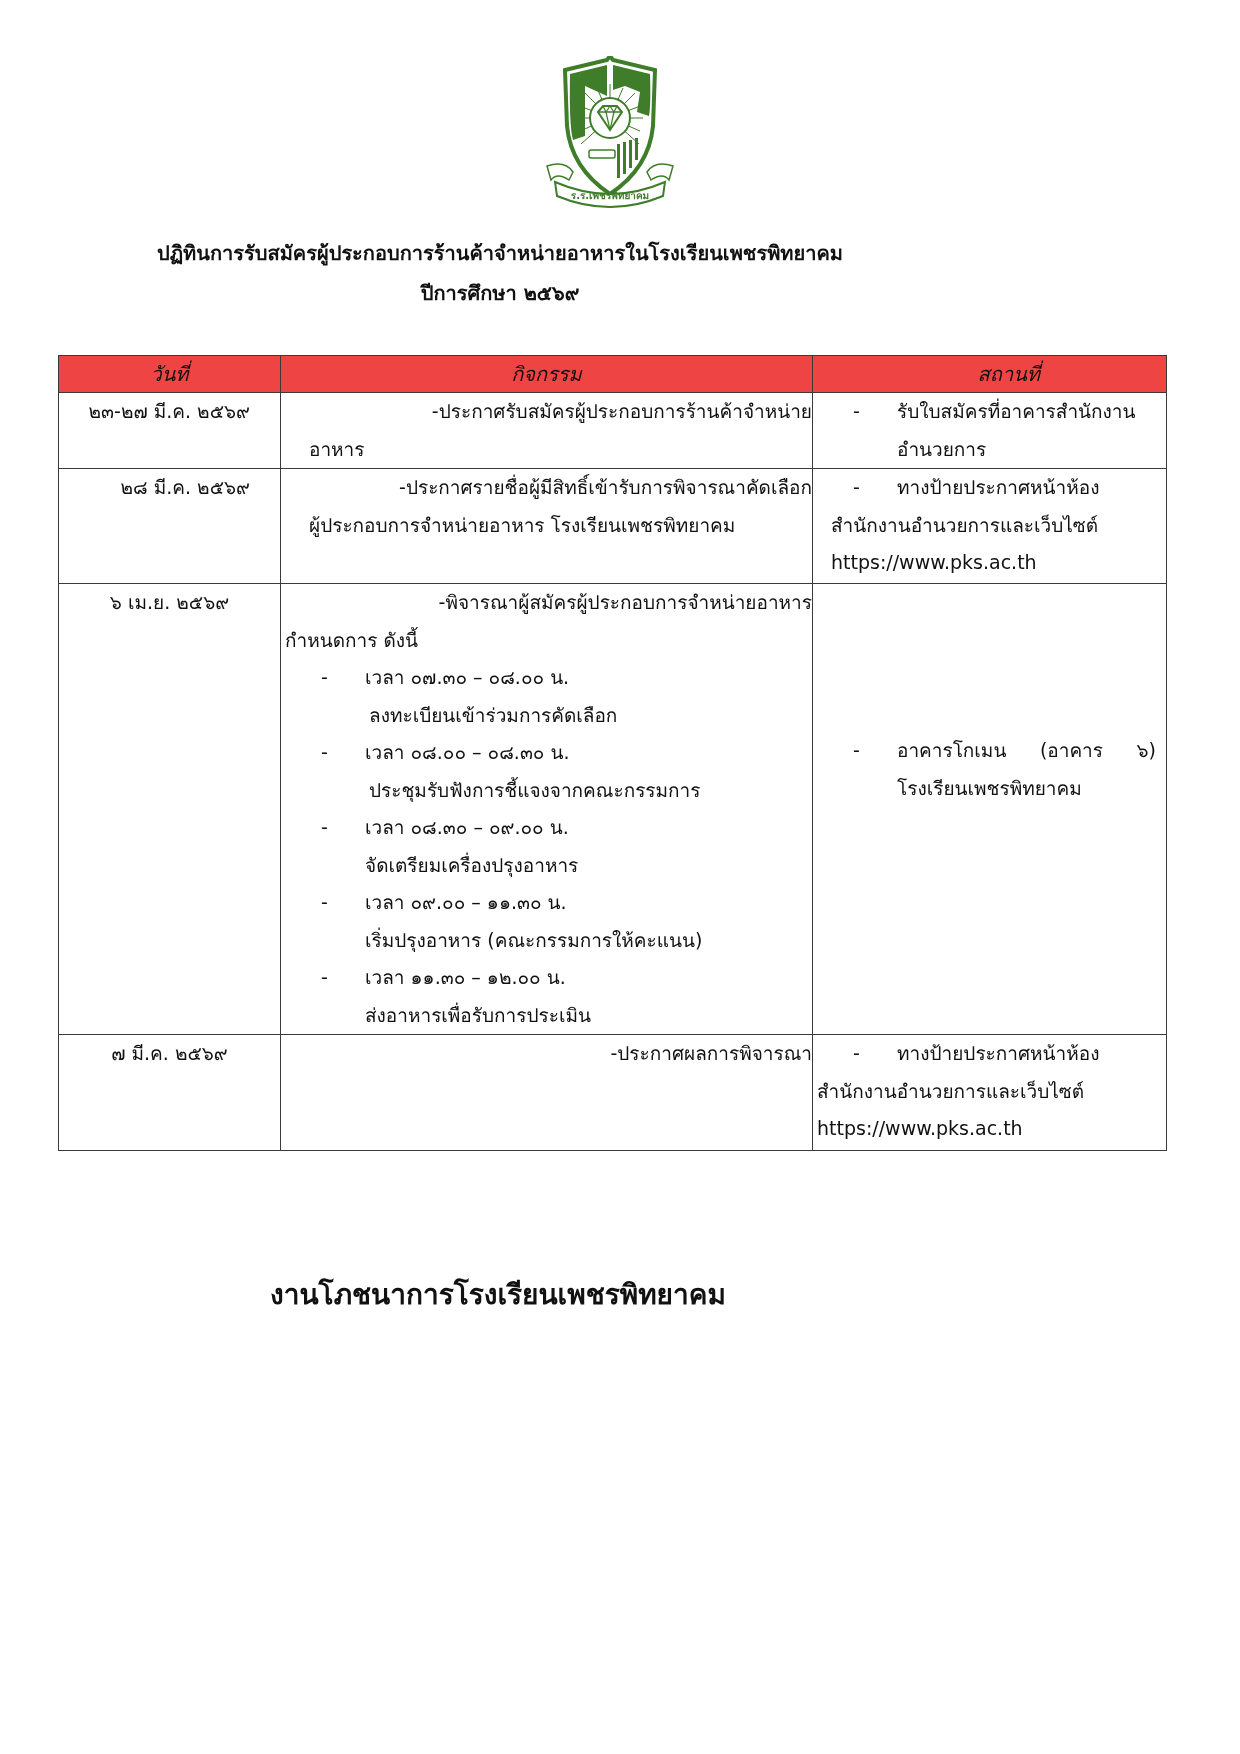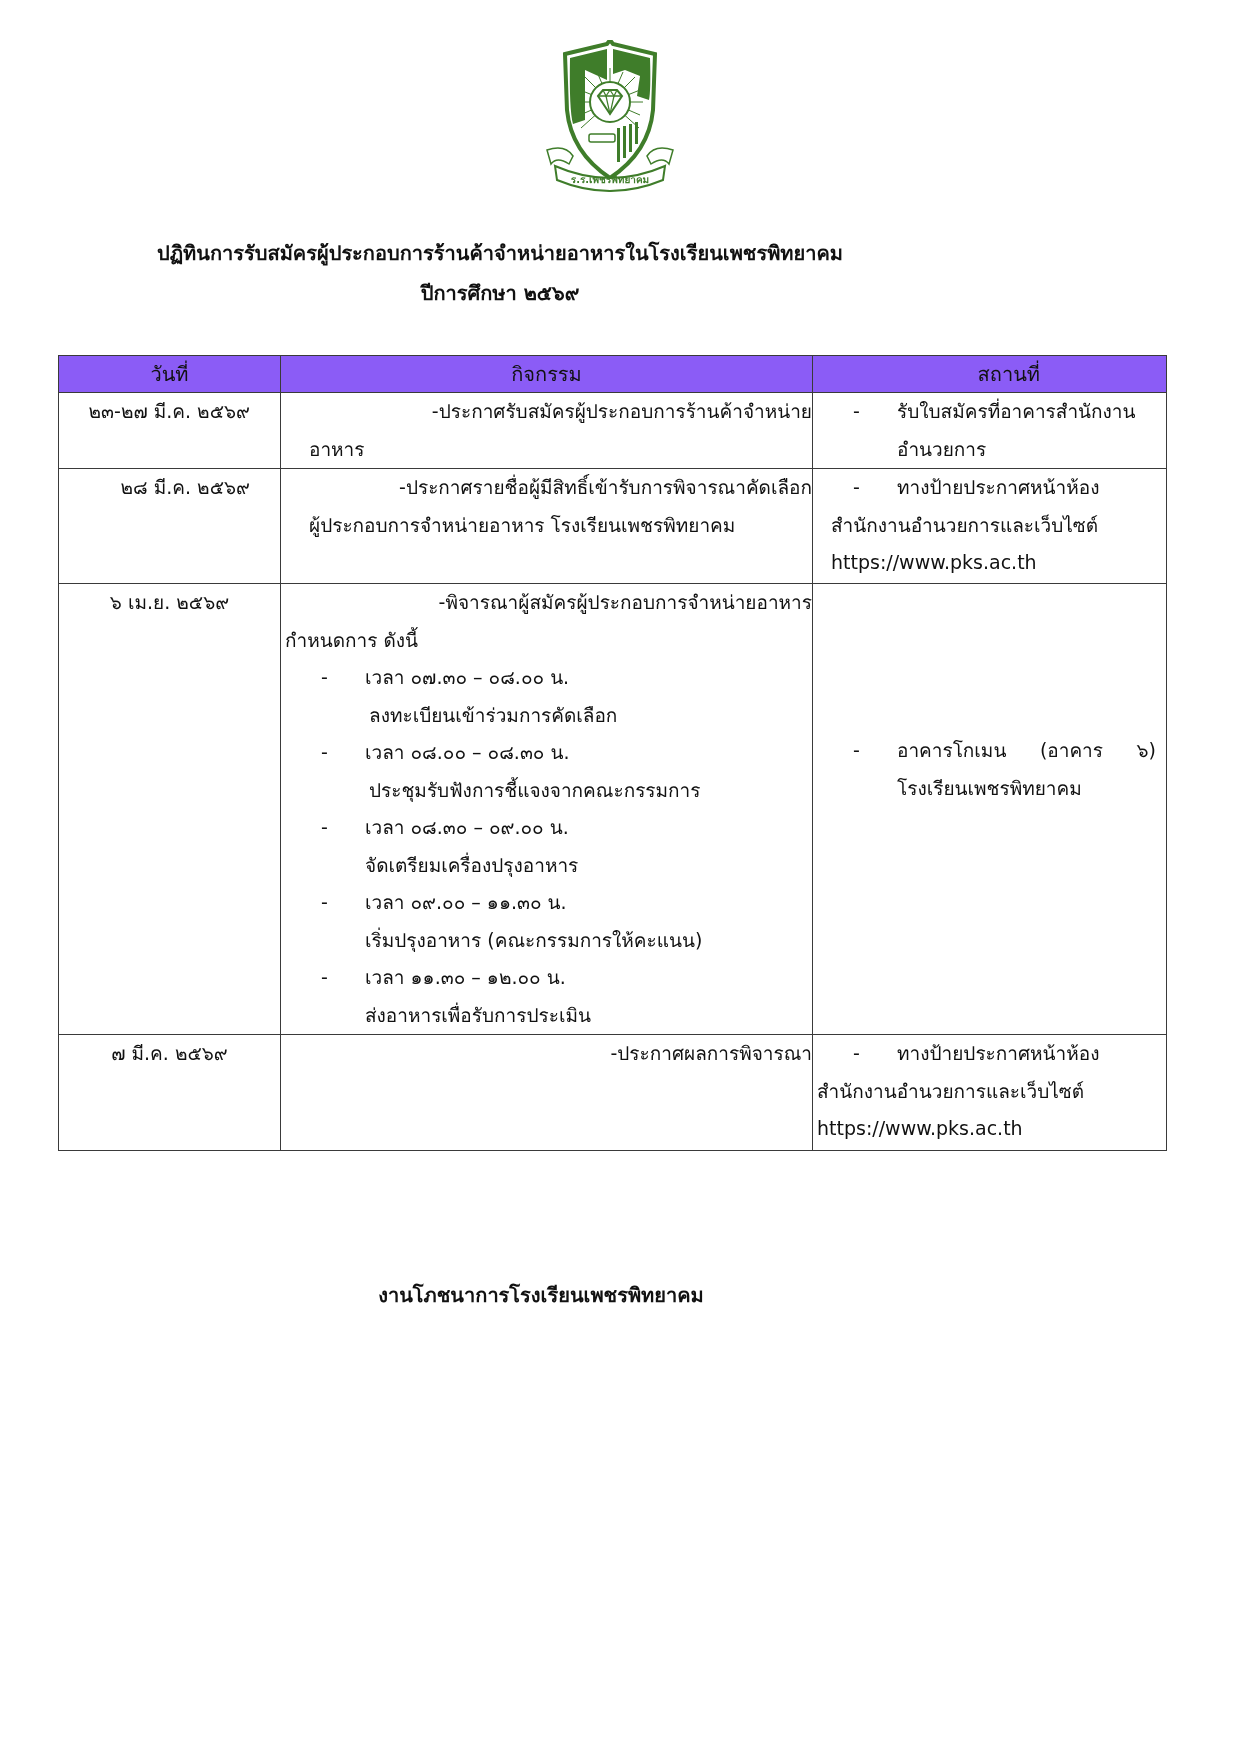--- a/index.html
+++ b/index.html
@@ -11,21 +11,21 @@
       width: 1240px;
       height: 1754px;
       position: relative;
       overflow: hidden;
       font-family: "DejaVu Sans", "Liberation Sans", sans-serif;
       color: #111111;
     }
     .logo {
       position: absolute;
       left: 545px;
-      top: 40px;
+      top: 56px;
       width: 130px;
       height: 152px;
     }
     .title {
       position: absolute;
       left: 0;
       width: 1000px;
       text-align: center;
       font-weight: bold;
       font-size: 20px;
@@ -44,24 +44,25 @@
       font-size: 19px;
     }
     table.schedule th,
     table.schedule td {
       border: 1.5px solid #3a3a3a;
       vertical-align: top;
       padding: 0;
       font-weight: normal;
     }
     table.schedule th {
-      background: #8b5cf6;
+      background: #ef4444;
       height: 36px;
       font-size: 20px;
       line-height: 36px;
+      font-style: italic;
     }
     .col-date { width: 222px; }
     .col-activity { width: 532px; }
     .col-place { width: 354px; }
 
     .th-date, .th-activity { text-align: center; }
     .th-place { text-align: right; padding-right: 126px !important; }
 
     td .line {
       display: block;
@@ -98,23 +99,22 @@
     .row5 td { height: 36px; }
     .place-mid { padding-top: 148px; }
 
     .footer {
       position: absolute;
       left: 0;
       width: 996px;
       top: 1278px;
       text-align: center;
       font-weight: bold;
-      font-size: 20px;
+      font-size: 28px;
       line-height: 34px;
-      margin-left: 43px;
     }
   </style>
 </head>
 <body>
 
 <div class="logo">
   <svg width="130" height="152" viewBox="0 0 130 152">
 
     <path d="M20 14 L62 4 L65 0 L68 4 L110 14 L108 70 Q104 112 65 138 Q26 112 22 70 Z" fill="#ffffff" stroke="#3f7d2a" stroke-width="4"></path>
 

